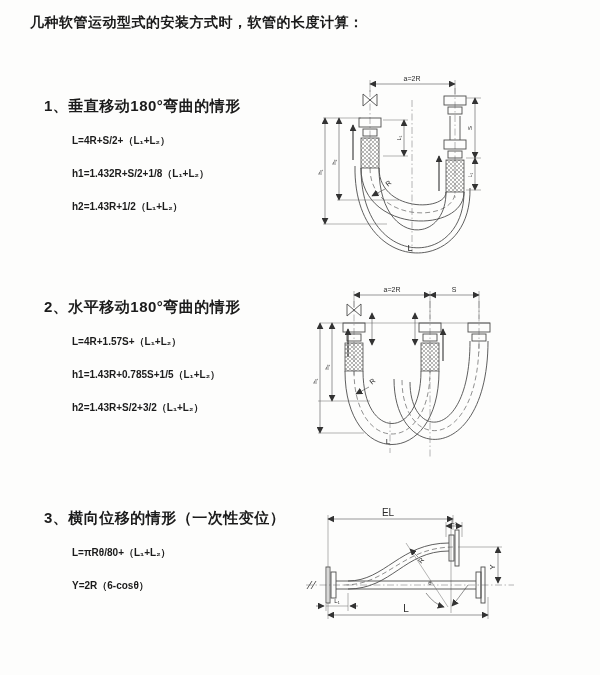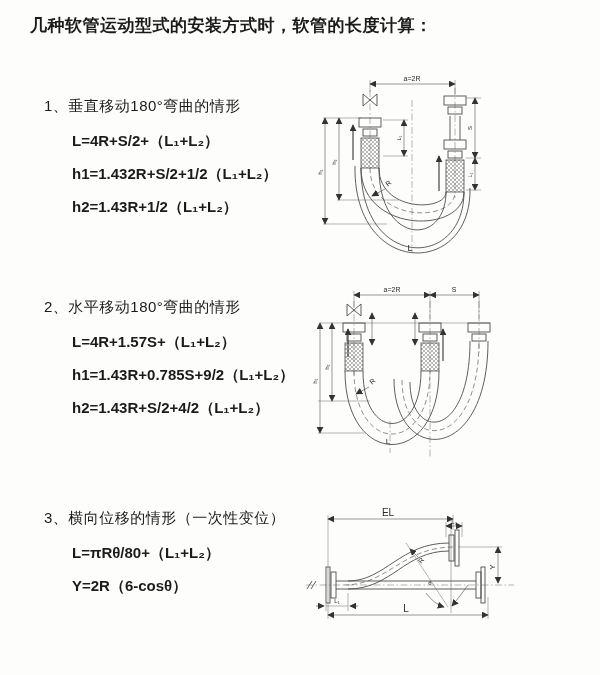--- a/index.html
+++ b/index.html
@@ -1,27 +1,27 @@
 <!DOCTYPE html>
 <html><head>
 <meta charset="utf-8">
 <style>
   html,body{margin:0;padding:0}
   body{
     width:600px;height:675px;position:relative;overflow:hidden;
     background:#fdfdfc;color:#1b1b1b;
     font-family:"Liberation Sans","DejaVu Sans",sans-serif;
   }
-  .title{position:absolute;left:30px;top:14px;font-size:17px;font-weight:700;letter-spacing:.5px}
+  .title{position:absolute;left:30px;top:14px;font-size:14px;font-weight:700;letter-spacing:.5px}
   .sec{position:absolute;left:44px}
   #sec1{top:97px}
   #sec2{top:298px}
   #sec3{top:509px}
-  .heading{font-size:15px;font-weight:400;letter-spacing:.5px;margin-bottom:8px;white-space:nowrap}
-  .formula{font-size:15px;font-weight:700;padding-left:28px;height:33px;line-height:33px;white-space:nowrap}
+  .heading{font-size:15px;font-weight:700;letter-spacing:.5px;margin-bottom:8px;white-space:nowrap}
+  .formula{font-size:10px;font-weight:700;padding-left:28px;height:33px;line-height:33px;white-space:nowrap}
   svg{position:absolute}
   #d1{left:315px;top:72px}
   #d2{left:312px;top:283px}
   #d3{left:300px;top:505px}
   svg text{fill:#2a2a2a;font-family:"Liberation Sans","DejaVu Sans",sans-serif}
   .dl{stroke:#555;stroke-width:.6;marker-start:url(#ar);marker-end:url(#ar)}
   .ext{stroke:#6a6a6a;stroke-width:.5}
   .fig{stroke:#4d4d4d;stroke-width:.9;fill:none}
   .frect{fill:none;stroke:#4d4d4d;stroke-width:.9}
   .hrect{fill:url(#hx);stroke:#4d4d4d;stroke-width:.8}
@@ -31,29 +31,29 @@
   .ld{stroke:#444;stroke-width:.6;fill:none;marker-end:url(#ar)}
 </style>
 </head>
 <body>
 
 <div class="title">几种软管运动型式的安装方式时，软管的长度计算：</div>
 
 <div class="sec" id="sec1">
   <div class="heading">1、垂直移动180°弯曲的情形</div>
   <div class="formula">L=4R+S/2+（L₁+L₂）</div>
-  <div class="formula">h1=1.432R+S/2+1/2（L₁+L₂）</div>
+  <div class="formula">h1=1.432R+S/2+1/8（L₁+L₂）</div>
   <div class="formula">h2=1.43R+1/2（L₁+L₂）</div>
 </div>
 
 <div class="sec" id="sec2">
   <div class="heading">2、水平移动180°弯曲的情形</div>
   <div class="formula">L=4R+1.57S+（L₁+L₂）</div>
-  <div class="formula">h1=1.43R+0.785S+9/2（L₁+L₂）</div>
-  <div class="formula">h2=1.43R+S/2+4/2（L₁+L₂）</div>
+  <div class="formula">h1=1.43R+0.785S+1/5（L₁+L₂）</div>
+  <div class="formula">h2=1.43R+S/2+3/2（L₁+L₂）</div>
 </div>
 
 <div class="sec" id="sec3">
   <div class="heading">3、横向位移的情形（一次性变位）</div>
   <div class="formula">L=πRθ/80+（L₁+L₂）</div>
   <div class="formula">Y=2R（6-cosθ）</div>
 </div>
 
 <svg id="d1" width="280" height="188" viewBox="0 0 280 188">
   <defs>

